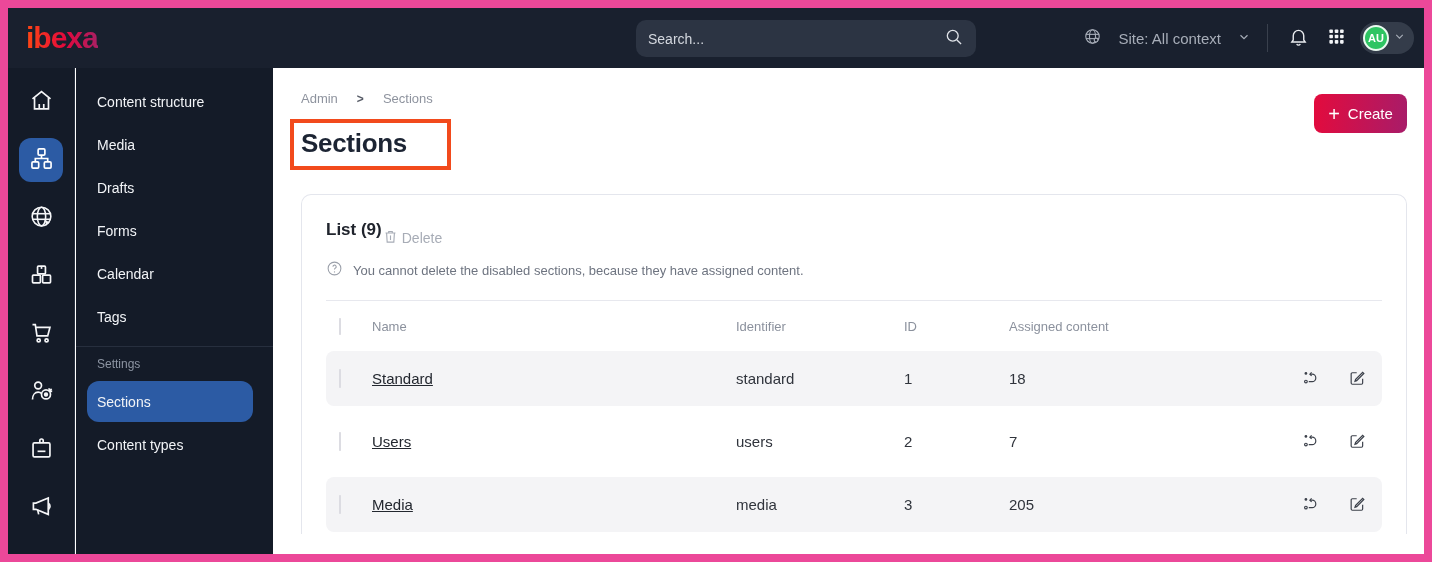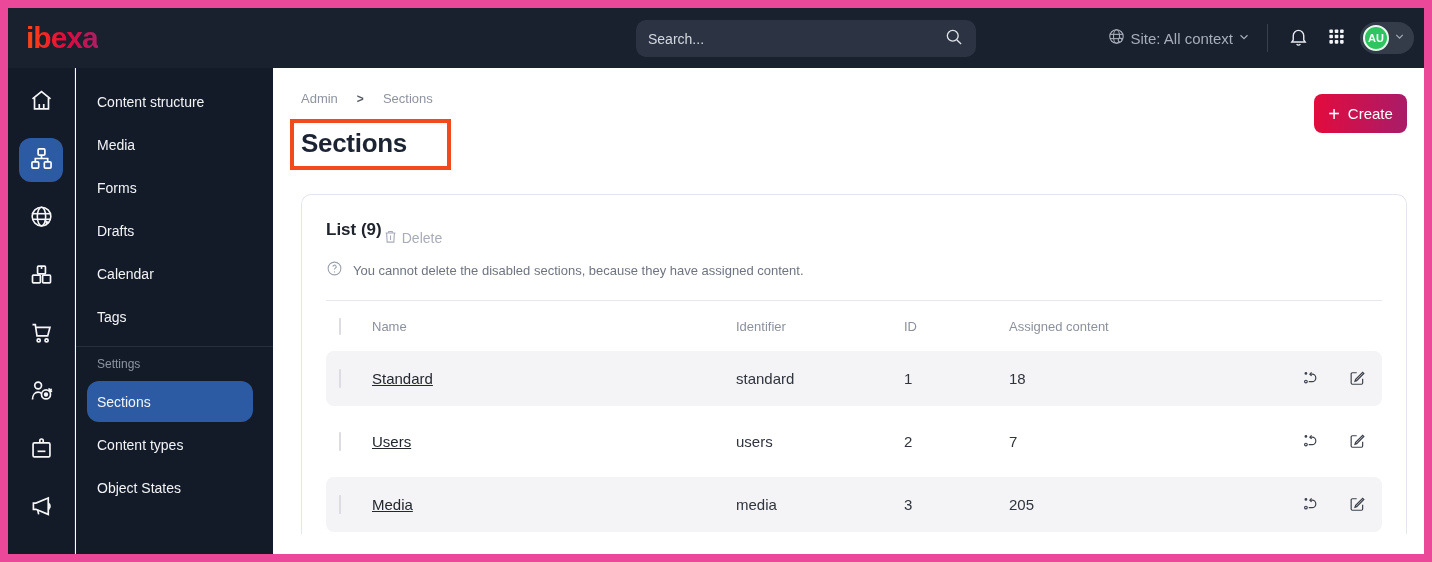--- a/index.html
+++ b/index.html
@@ -9,21 +9,21 @@
   
   .topbar { position:absolute; left:0; top:0; width:100%; height:60px; background:#19202e; display:flex; align-items:center; z-index:5; }
   .logo { margin-left:18px; font-size:30px; font-weight:800; letter-spacing:-1px;
           background:linear-gradient(90deg,#ff4713 0%,#e3083d 55%,#a92064 100%);
           -webkit-background-clip:text; background-clip:text; color:transparent; cursor:pointer; }
   .search { position:absolute; left:628px; top:12px; width:340px; height:37px; background:#2c3443;
             border-radius:10px; display:flex; align-items:center; padding:0 12px; }
   .search input { flex:1; background:transparent; border:none; outline:none; color:#84cc16; font-size:14px; font-family:"Liberation Sans",sans-serif; }
   .search input::placeholder { color:#d4d8df; }
   .top-right { position:absolute; right:10px; top:0; height:60px; display:flex; align-items:center; gap:10px; color:#a7adb8; }
-  .site-sel { display:flex; align-items:center; gap:4px; font-size:15px; color:#a7adb8; cursor:pointer; }
+  .site-sel { display:flex; align-items:center; gap:16px; font-size:15px; color:#a7adb8; cursor:pointer; }
   .v-divider { width:1px; height:28px; background:#39404d; margin:0 6px; }
   .icon-btn { background:none; border:none; cursor:pointer; display:flex; align-items:center; padding:4px; }
   .avatar-pill { display:flex; align-items:center; gap:4px; background:#343c4a; border-radius:16px; padding:3px 8px 3px 3px; cursor:pointer;text-align:center; }
   .avatar { width:26px; height:26px; border-radius:50%; background:#2ec462; border:2px solid #eafaf0;
             color:#fff; font-size:11px; font-weight:700; display:flex; align-items:center; justify-content:center; }
 
   
   .rail { position:absolute; left:0; top:60px; width:67px; height:502px; background:#141b28; border-right:1px solid #272f3e;
           display:flex; flex-direction:column; align-items:center; padding-top:12px; z-index:4; }
   .rail-btn { width:44px; height:44px; border:none; background:transparent; border-radius:12px; display:flex;
@@ -216,29 +216,28 @@
             <path d="M18 9 a3.2 3.2 0 0 1 0 5.5"></path>
             <path d="M8.5 14.8 l1 4.2"></path>
         </svg>
       </span>
     </button>
   </nav>
 
   <nav class="menu">
     <div class="menu-item">Content structure</div>
     <div class="menu-item">Media</div>
+    <div class="menu-item">Drafts</div>
     <div class="menu-item">Forms</div>
-    <div class="menu-item">Drafts</div>
     <div class="menu-item">Calendar</div>
     <div class="menu-item">Tags</div>
     <div class="menu-sep"></div>
     <div class="menu-header">Settings</div>
     <div class="menu-pill active">Sections</div>
     <div class="menu-pill">Content types</div>
-    <div class="menu-pill">Object States</div>
   </nav>
 
   <main class="main">
     <div class="breadcrumb">
       <a>Admin</a>
       <span class="sep">&gt;</span>
       <a>Sections</a>
     </div>
 
     <button class="create-btn">

